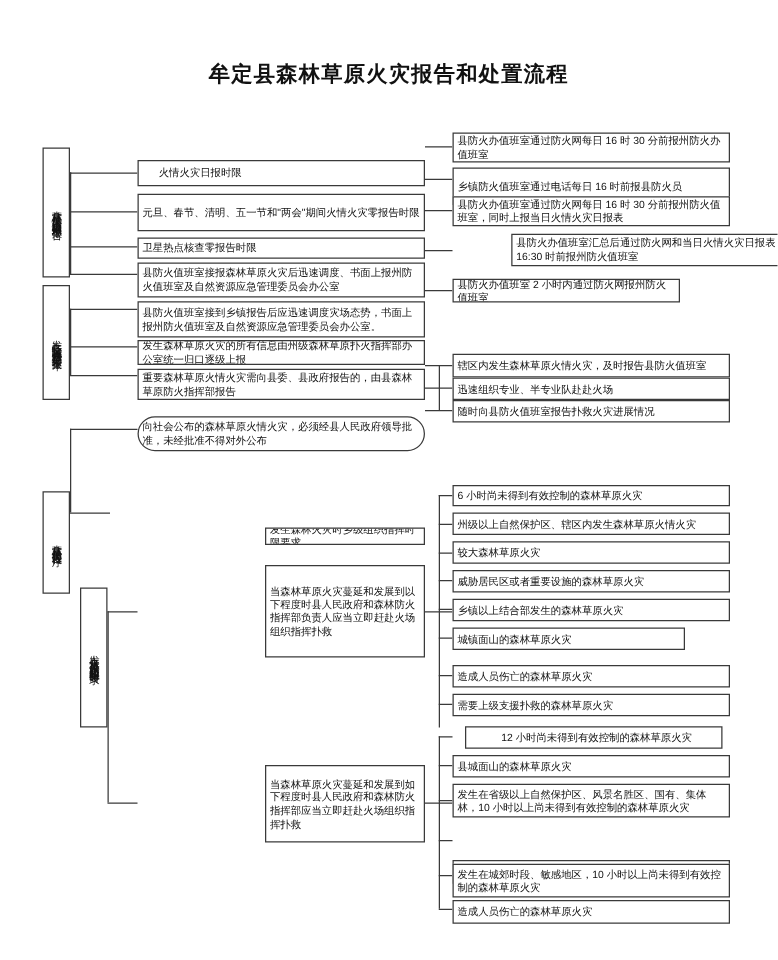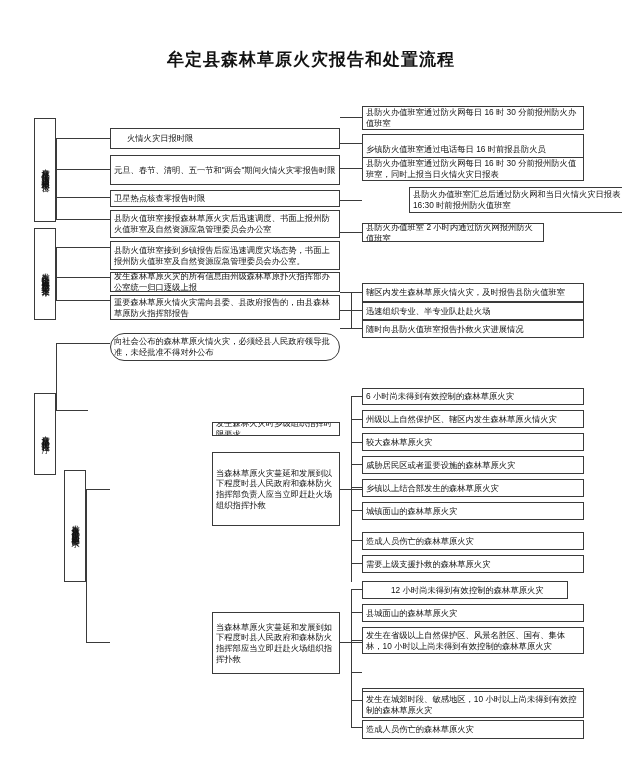--- a/index.html
+++ b/index.html
@@ -147,24 +147,24 @@
 
   <div class="box" style="left:362px; top:283px; width:222px; height:19px;">辖区内发生森林草原火情火灾，及时报告县防火值班室</div>
   <div class="box" style="left:362px; top:302px; width:222px; height:18px;">迅速组织专业、半专业队赴赴火场</div>
   <div class="box" style="left:362px; top:320px; width:222px; height:18px;">随时向县防火值班室报告扑救火灾进展情况</div>
 
   <div class="box" style="left:362px; top:388px; width:222px; height:17px;">6 小时尚未得到有效控制的森林草原火灾</div>
   <div class="box" style="left:362px; top:410px; width:222px; height:18px;">州级以上自然保护区、辖区内发生森林草原火情火灾</div>
   <div class="box" style="left:362px; top:433px; width:222px; height:18px;">较大森林草原火灾</div>
   <div class="box" style="left:362px; top:456px; width:222px; height:18px;">威胁居民区或者重要设施的森林草原火灾</div>
   <div class="box" style="left:362px; top:479px; width:222px; height:18px;">乡镇以上结合部发生的森林草原火灾</div>
-  <div class="box" style="left:362px; top:502px; width:222px; height:18px;text-align:center;">城镇面山的森林草原火灾</div>
+  <div class="box" style="left:362px; top:502px; width:186px; height:18px;text-align:center;">城镇面山的森林草原火灾</div>
   <div class="box" style="left:362px; top:532px; width:222px; height:18px;">造成人员伤亡的森林草原火灾</div>
   <div class="box" style="left:362px; top:555px; width:222px; height:18px;">需要上级支援扑救的森林草原火灾</div>
 
-  <div class="box" style="left:362px; top:581px; width:206px; height:18px;padding-left:28px;">12 小时尚未得到有效控制的森林草原火灾</div>
+  <div class="box" style="left:372px; top:581px; width:206px; height:18px;padding-left:28px;">12 小时尚未得到有效控制的森林草原火灾</div>
   <div class="box" style="left:362px; top:604px; width:222px; height:18px;">县城面山的森林草原火灾</div>
   <div class="box" style="left:362px; top:627px; width:222px; height:27px;">发生在省级以上自然保护区、风景名胜区、国有、集体林，10 小时以上尚未得到有效控制的森林草原火灾</div>
   <div class="box" style="left:362px; top:664px; width:222px; height:19px;margin-top:24px;">一个县since内，同时发生 2 起以上较大森林草原火灾</div>
   <div class="box" style="left:362px; top:691px; width:222px; height:27px;">发生在城郊时段、敏感地区，10 小时以上尚未得到有效控制的森林草原火灾</div>
   <div class="box" style="left:362px; top:720px; width:222px; height:19px;">造成人员伤亡的森林草原火灾</div>
 
 </div>
 
 </body></html>

